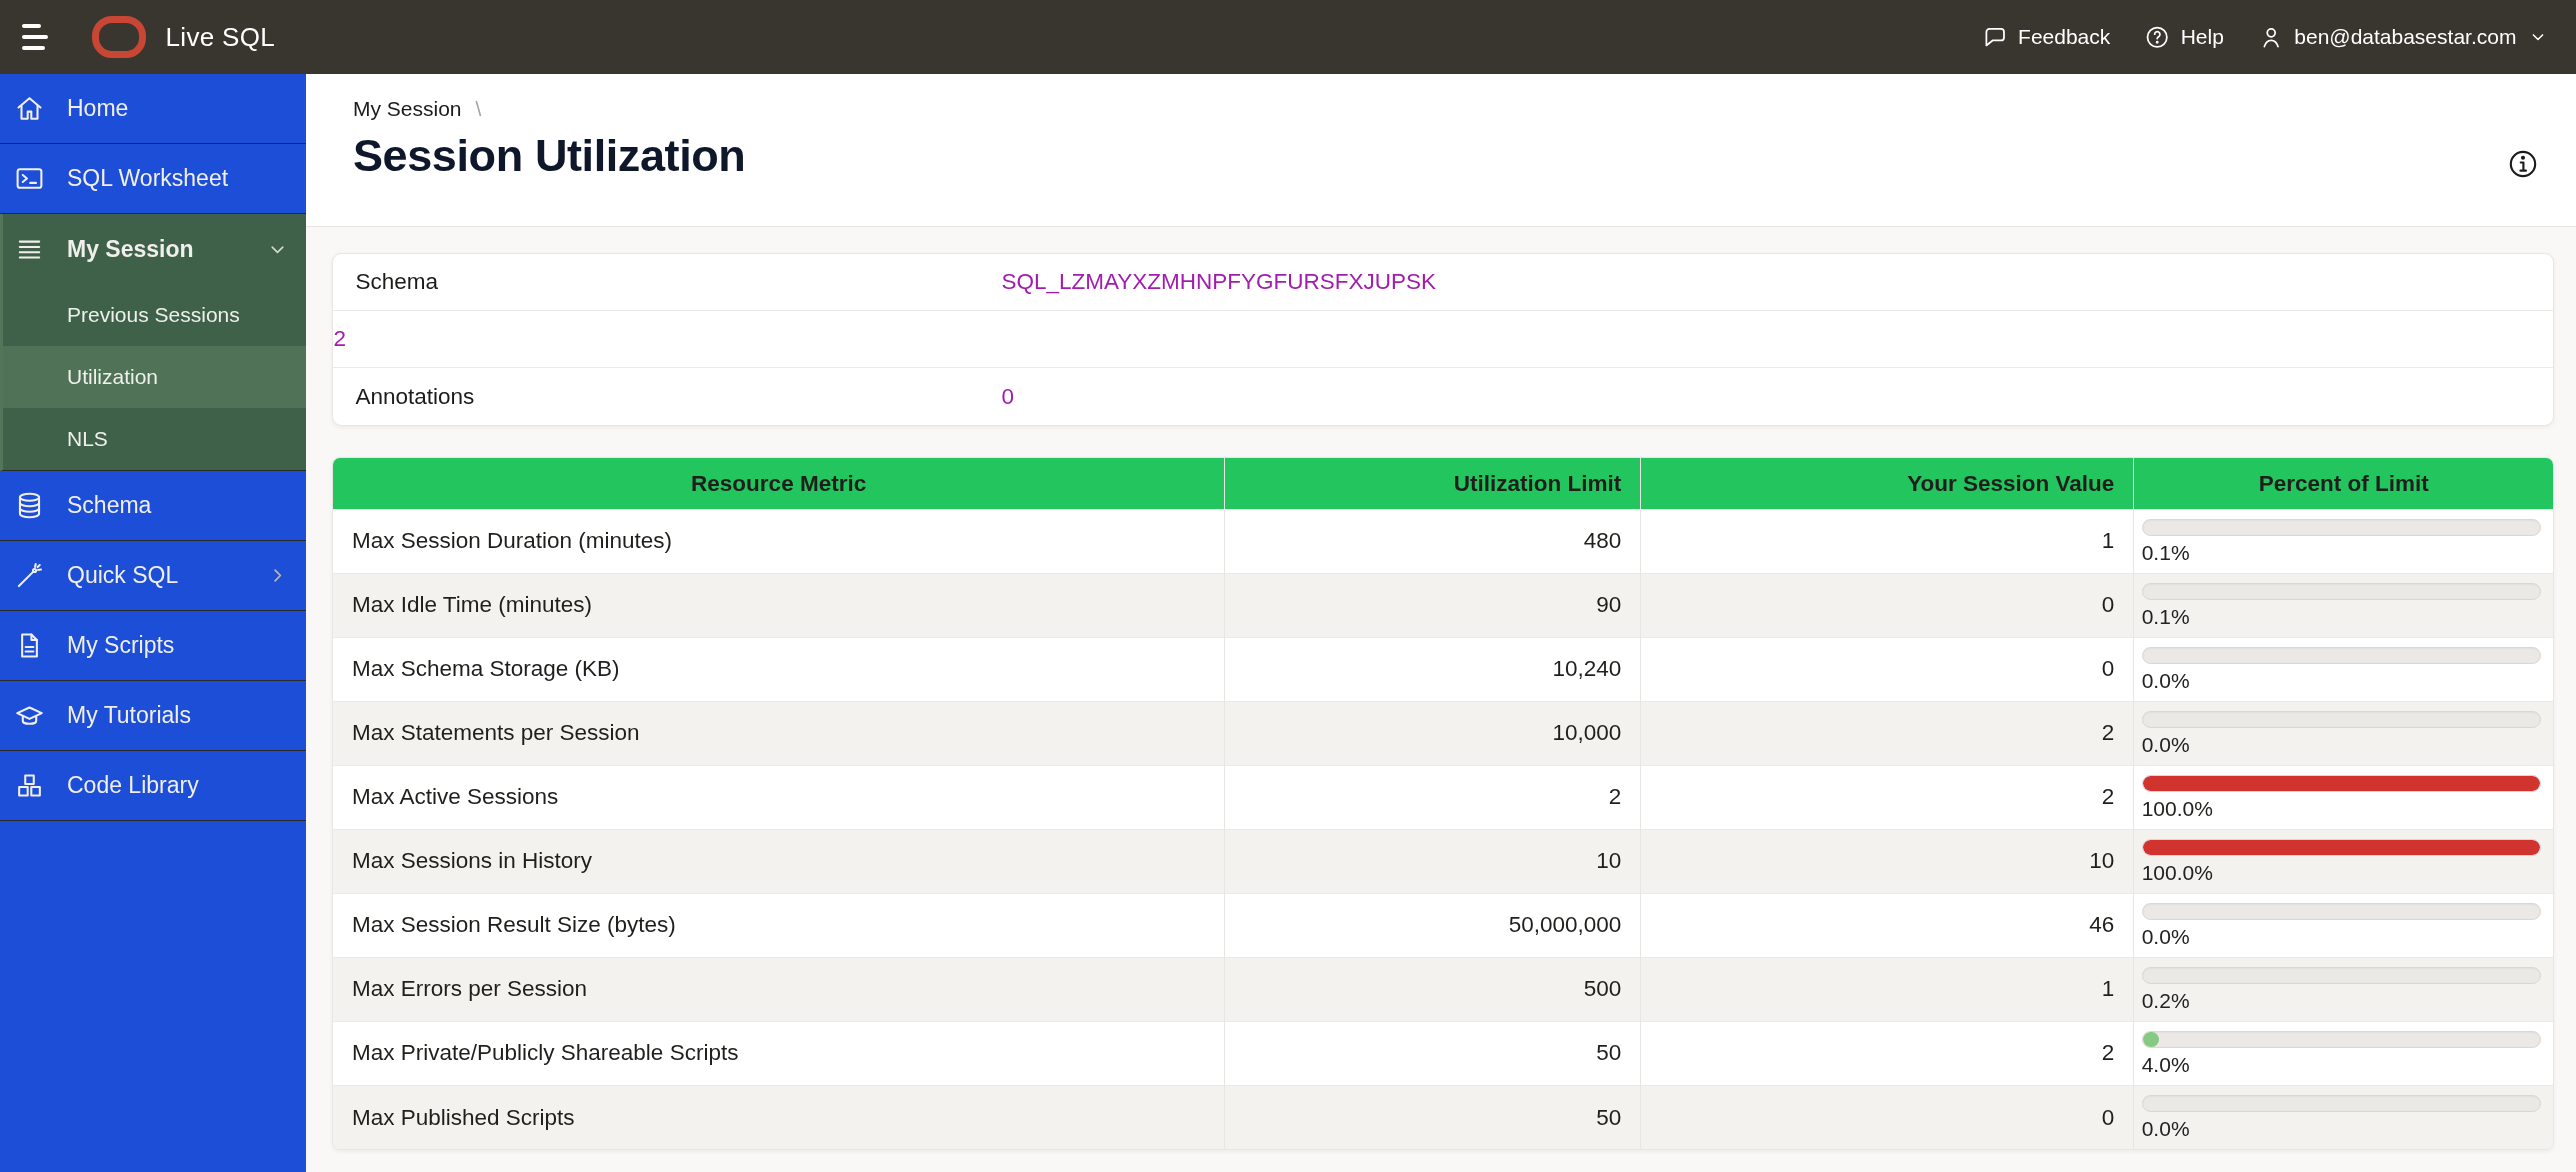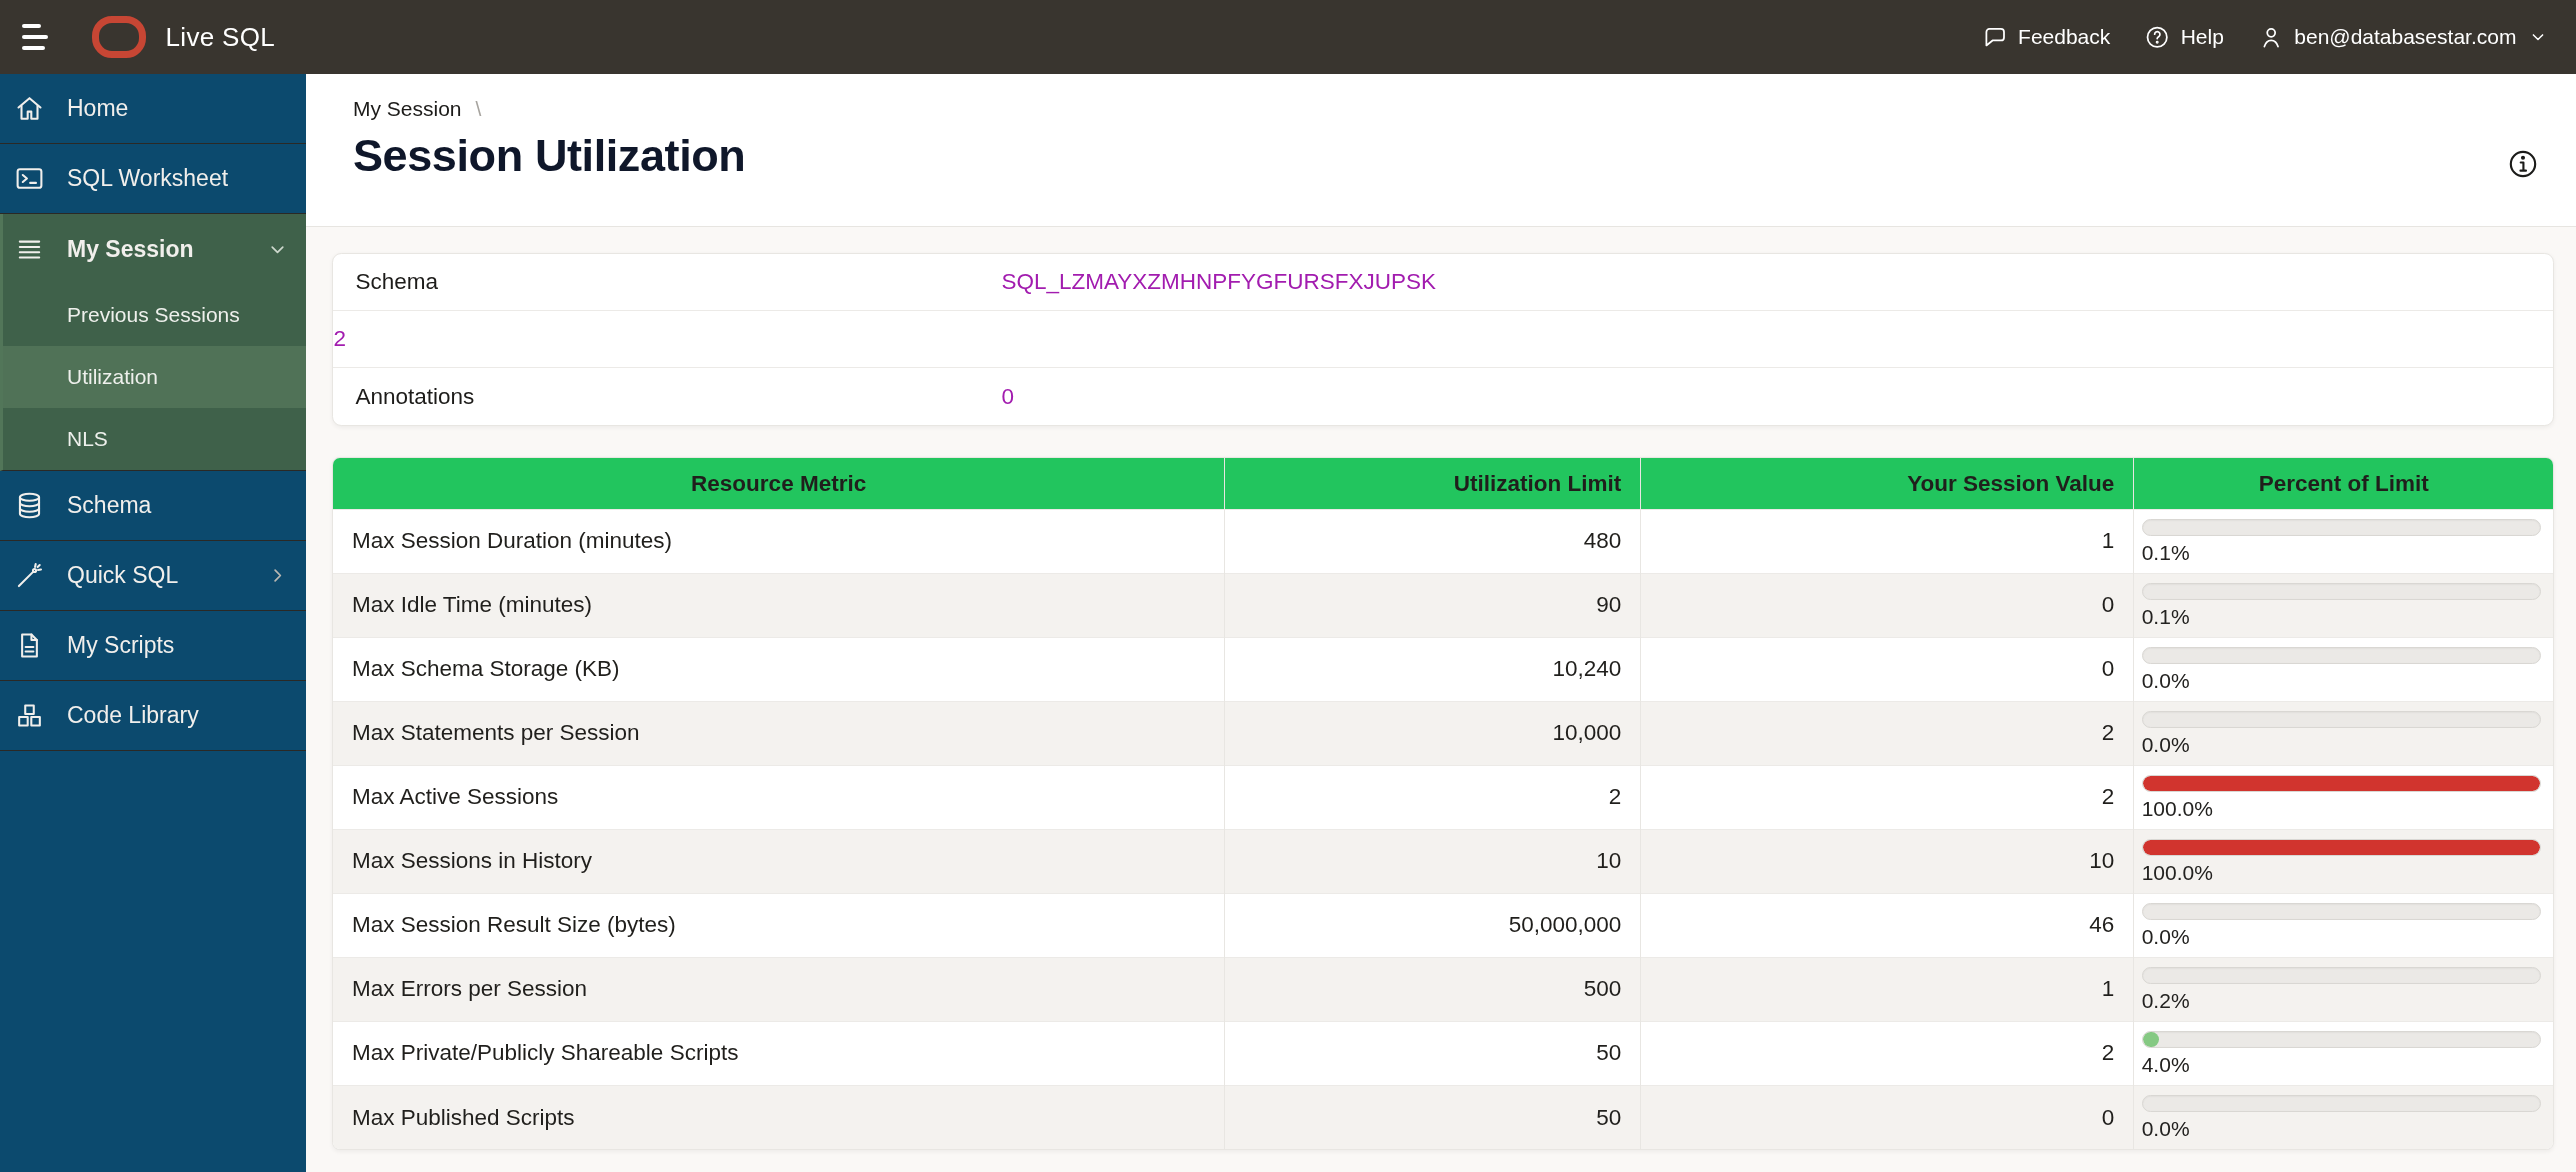--- a/index.html
+++ b/index.html
@@ -34,21 +34,21 @@
     font-family: "Liberation Sans", sans-serif; cursor: pointer;
   }
   .icn { display: block; }
   .tb-item .icn { width: 26.4px; height: 26.4px; }
   .tb-item .chev { width: 20px; height: 20px; margin-left: 1.6px; }
 
   
   .shell { flex: 1; display: flex; min-height: 0; }
 
   
-  .sidebar { width: 306px; flex: 0 0 306px; background: #0c4a6e; }
+  .sidebar { width: 306px; flex: 0 0 306px; background: #1d4ed8; }
   .side-item {
     height: 70px; display: flex; align-items: center;
     padding: 0 17px 0 14px; color: #f1efec; font-size: 23px;
     border-bottom: 0.8px solid #2b2925; cursor: pointer;
   }
   .side-icn { width: 31px; height: 31px; margin-right: 22px; flex: 0 0 31px; }
   .side-icn .icn { width: 31px; height: 31px; }
   .side-item .chev { width: 23px; height: 23px; margin-left: auto; color: #b9b7b2; }
   .green-group { background: #3f614a; border-left: 3.1px solid #527659; border-bottom: 0.8px solid #2b2925; }
   .green-group .side-item { border-bottom: none; padding-left: 11px; }
@@ -231,20 +231,29 @@
               <path d="M6.3 3.5h7.2l4.2 4.2v12.8H6.3z"></path>
               <path d="M13.5 3.5v4.2h4.2"></path>
               <path d="M9 13.2h6M9 16.6h6"></path>
             </svg>
           </span>
           <span class="side-label">My Scripts</span>
         </div>
         <div class="side-item">
           <span class="side-icn">
             <svg class="icn " viewBox="0 0 24 24" fill="none" stroke="currentColor" stroke-width="1.6" stroke-linecap="round" stroke-linejoin="round">
+              <path d="M2.5 10.2 12 5.8l9.5 4.4L12 14.6z"></path>
+              <path d="M6.8 12.6v3.6c0 1.2 2.3 2.2 5.2 2.2s5.2-1 5.2-2.2v-3.6"></path>
+            </svg>
+          </span>
+          <span class="side-label">My Tutorials</span>
+        </div>
+        <div class="side-item">
+          <span class="side-icn">
+            <svg class="icn " viewBox="0 0 24 24" fill="none" stroke="currentColor" stroke-width="1.6" stroke-linecap="round" stroke-linejoin="round">
               <rect x="8.7" y="4.2" width="6.6" height="6.6"></rect>
               <rect x="4" y="13.2" width="6.6" height="6.6"></rect>
               <rect x="13.4" y="13.2" width="6.6" height="6.6"></rect>
             </svg>
           </span>
           <span class="side-label">Code Library</span>
         </div>
       </nav>
 
     <main class="main">

